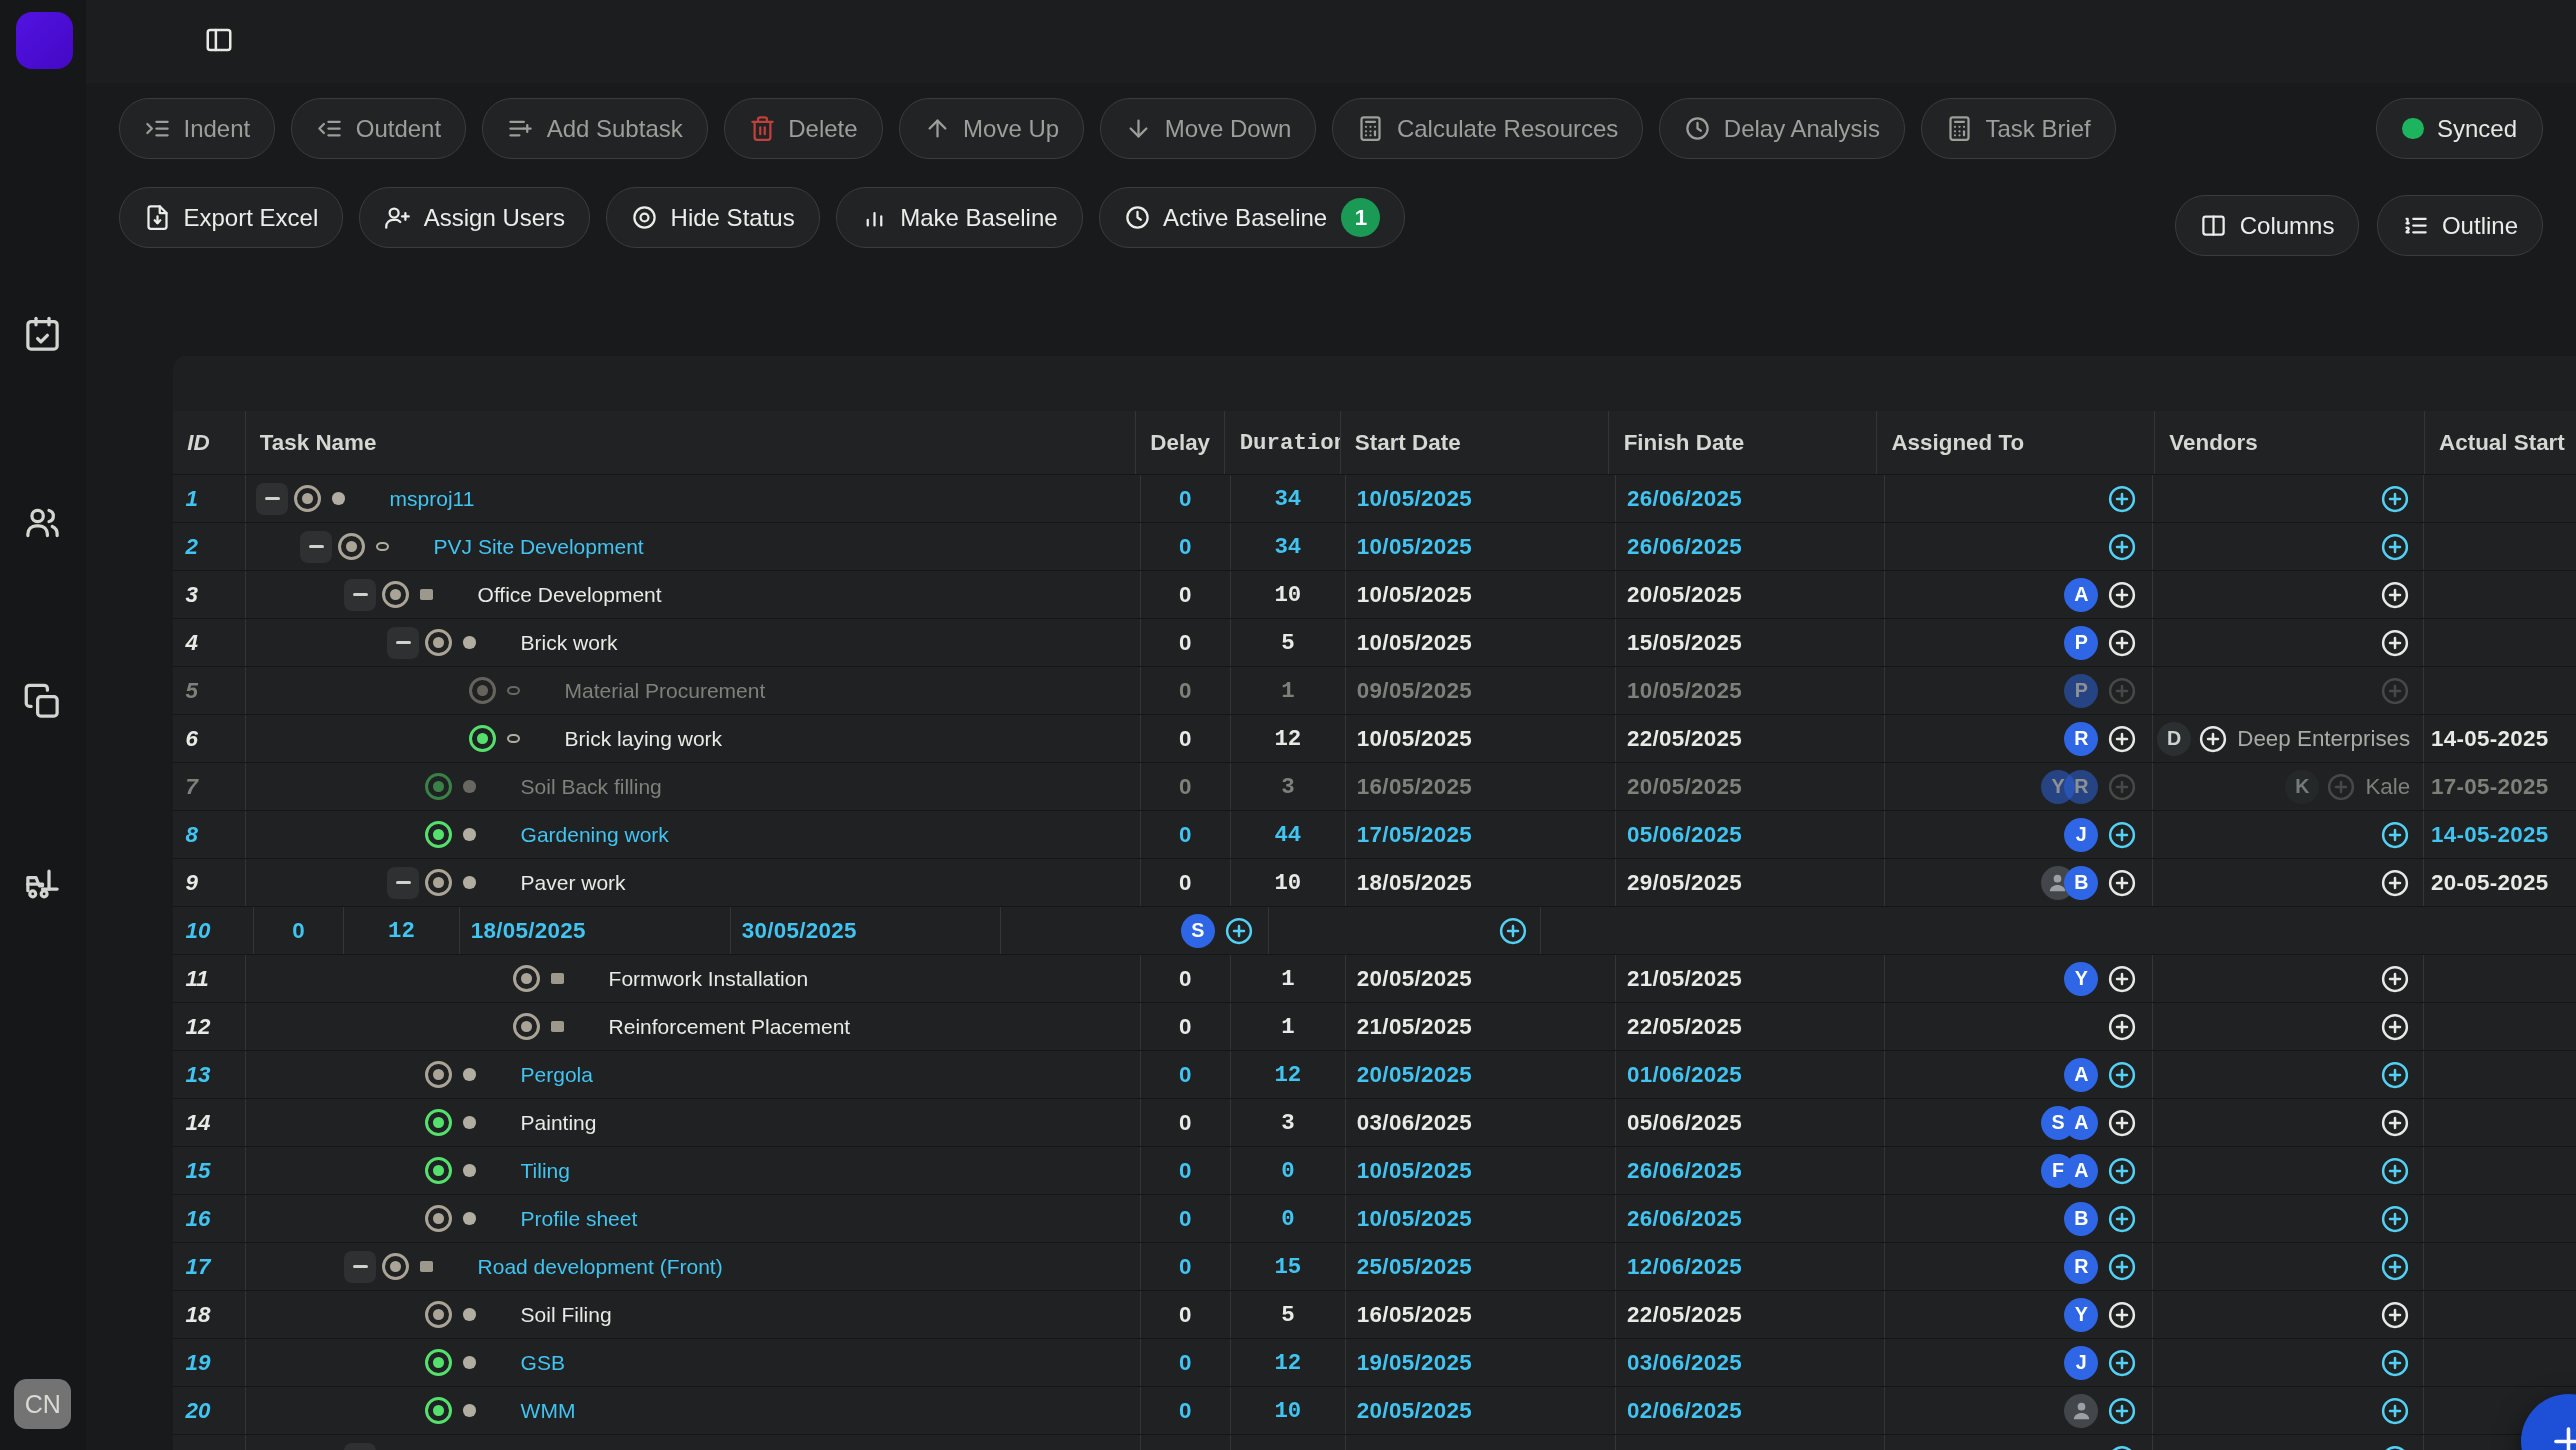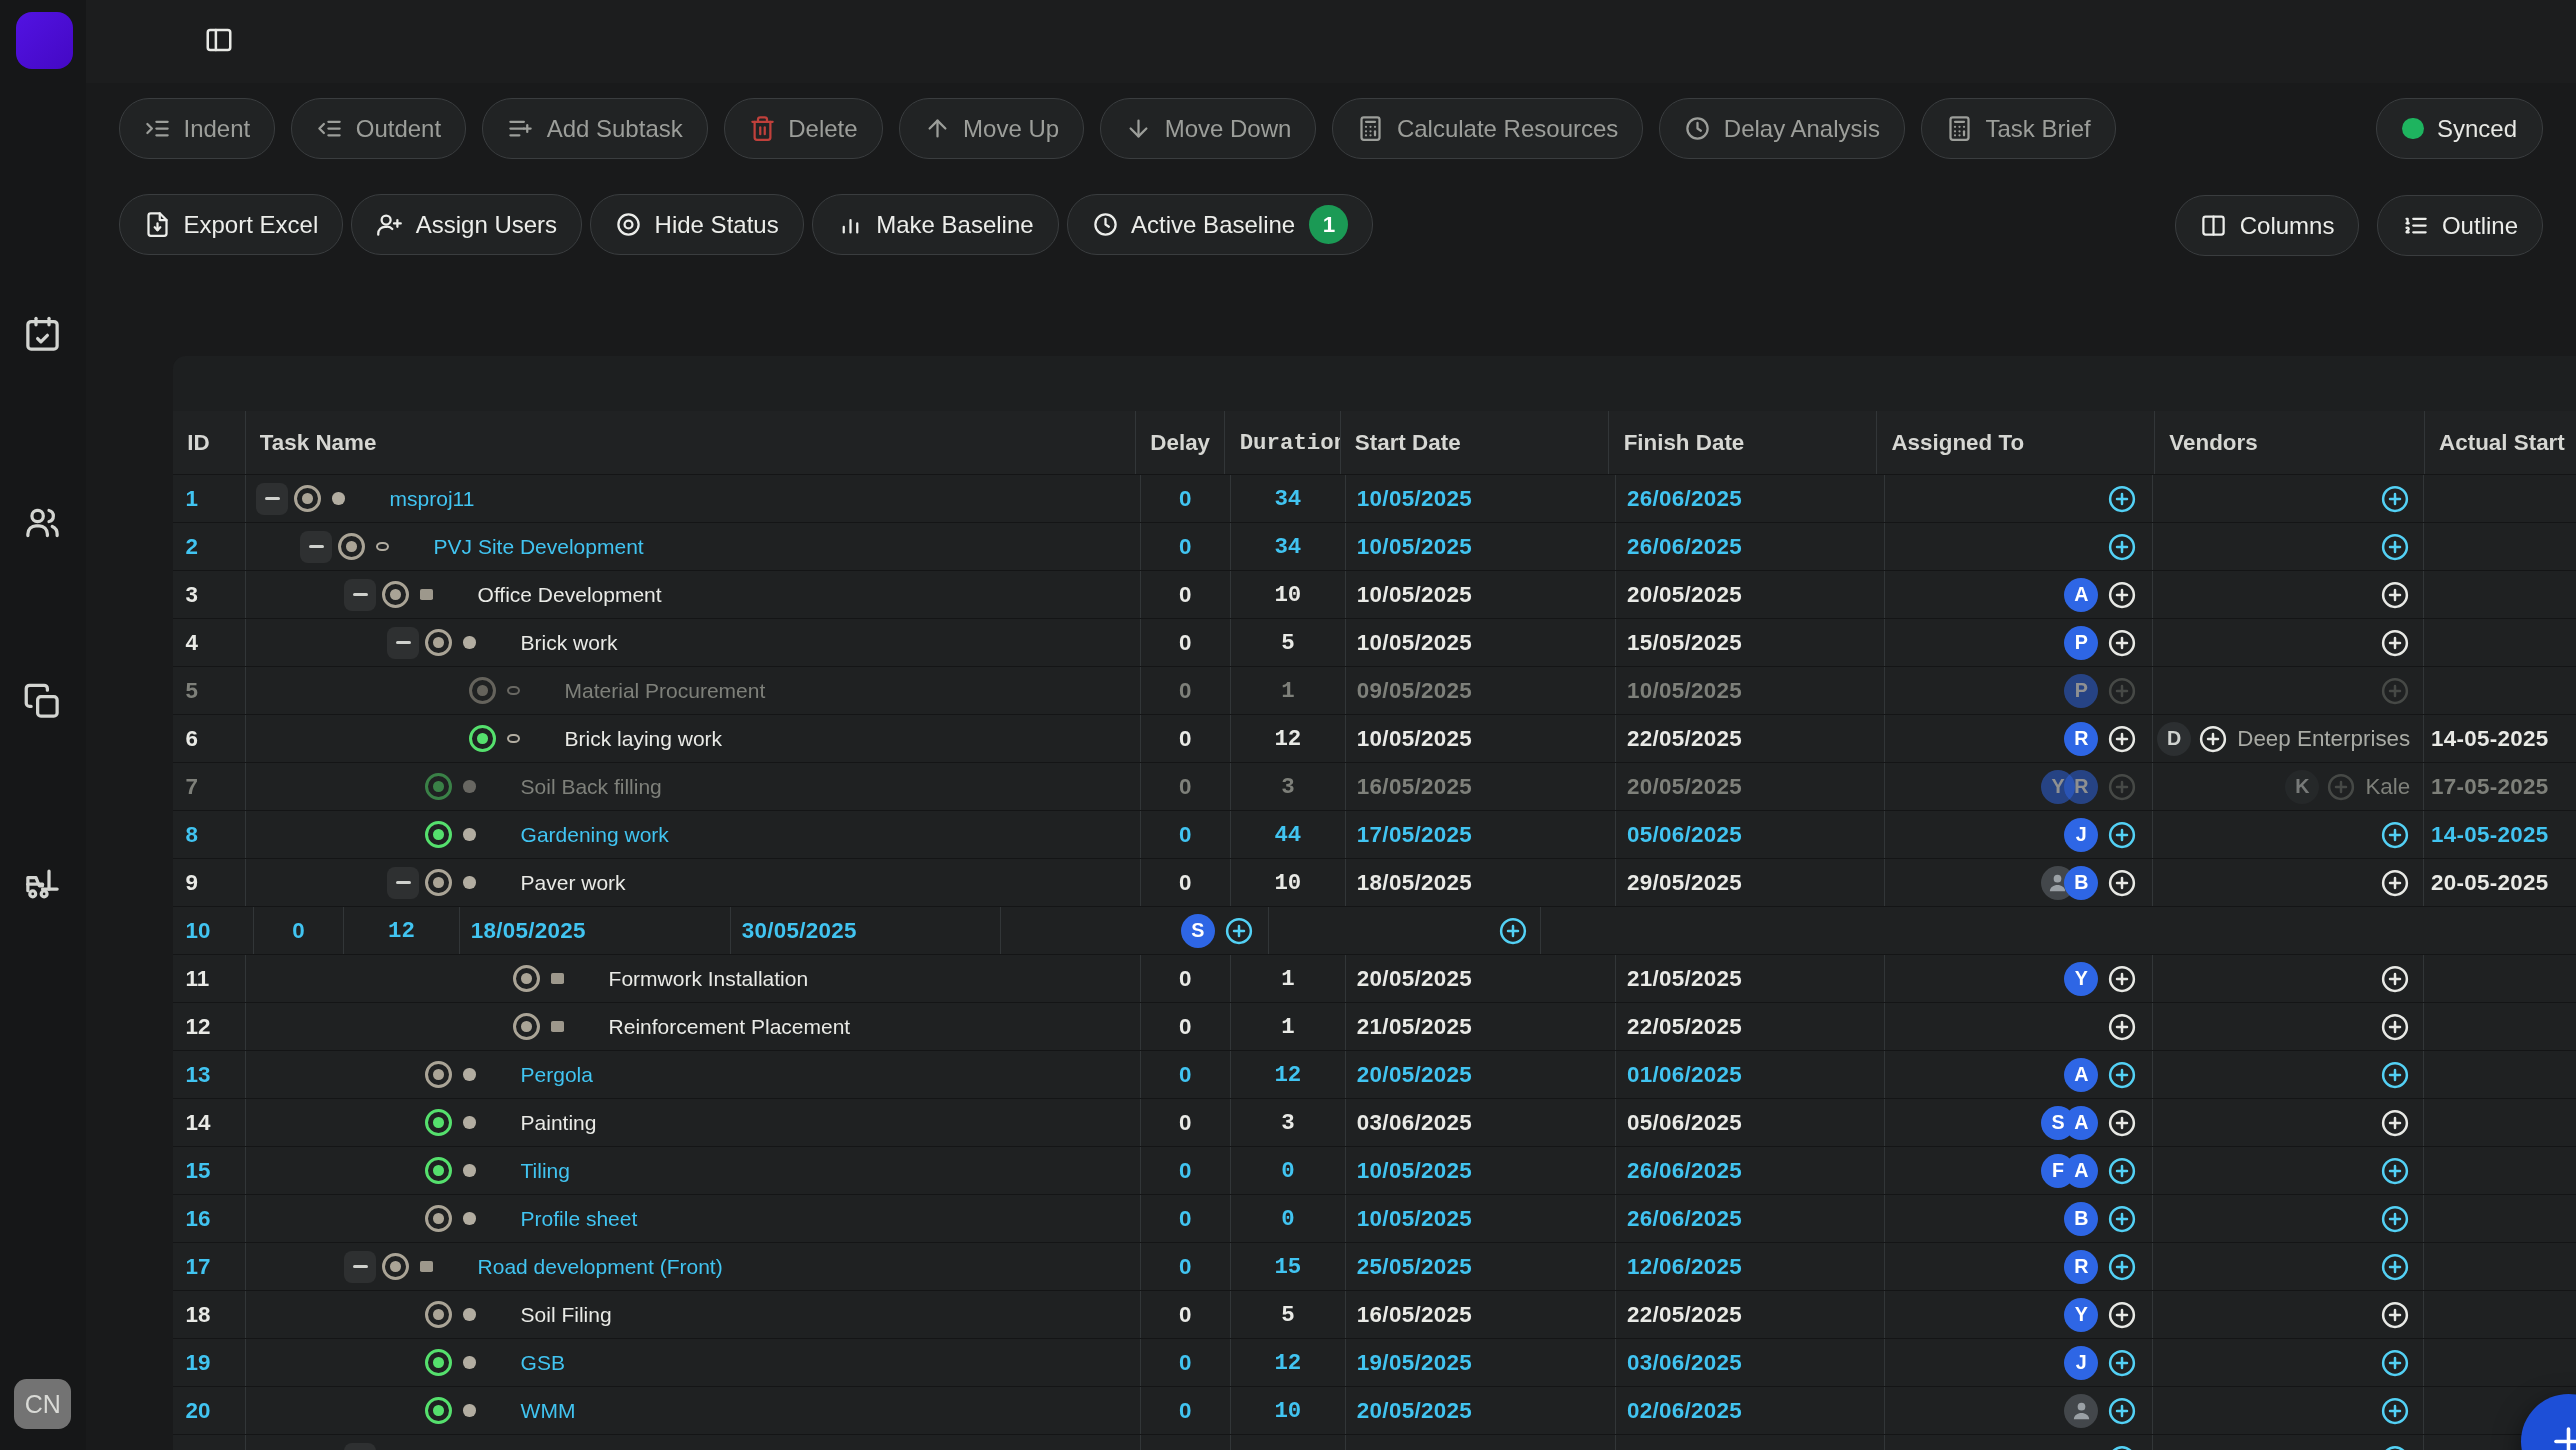--- a/index.html
+++ b/index.html
@@ -14,21 +14,21 @@
   .side-icon{position:absolute;left:23px;width:39px;height:39px;color:#d3d5d1;}
   .side-icon svg{width:39px;height:39px;}
   #cn-chip{position:absolute;left:14.3px;top:1379px;width:57px;height:50px;border-radius:12.5px;
            background:#737373;display:flex;align-items:center;justify-content:center;
            font-size:25px;color:#d9dad6;}
   #panel-toggle{position:absolute;left:118px;top:25px;width:30px;height:30px;color:#e8e9e5;}
   #panel-toggle svg{width:30px;height:30px;}
   
   .toolbar{position:absolute;left:33px;display:flex;gap:16px;align-items:center;}
   #toolbar1{top:15px;}
-  #toolbar2{top:111px;gap:8px;}
+  #toolbar2{top:104px;}
   .tb-right{position:absolute;display:flex;gap:18px;align-items:center;}
   #sync-wrap{right:33px;top:15px;}
   #toolbar2r{right:33px;top:112px;}
   .pill{height:59px;border:1.3px solid #3a3d3f;border-radius:30px;background:#212324;
         display:flex;align-items:center;gap:12.5px;padding:0 24px;cursor:pointer;white-space:nowrap;}
   .pill .ic{width:27px;height:27px;display:flex;}
   .pill .ic svg{width:27px;height:27px;}
   .muted .lbl{color:#9c9e9a;font-size:24px;}
   .muted .ic{color:#9c9e9a;}
   .bright .lbl{color:#ecedea;font-size:24px;font-weight:500;}
@@ -42,21 +42,21 @@
   #sync-label{font-size:24px;color:#e7e8e4;font-weight:500;}
   
   #panel{position:absolute;left:87px;top:273px;width:2479px;height:1154px;background:#1d1f20;
          border-radius:12.5px 12.5px 0 0;}
   #grid{position:absolute;left:0;top:55px;width:2474px;}
   .trow{display:flex;background:#1f2122;border-top:1.8px solid #141516;}
   .trow.head{height:63px;background:#202223;border-top:none;}
   .trow.body{height:47px;cursor:pointer;}
   .c{box-sizing:border-box;border-left:0.9px solid #323638;display:flex;align-items:center;
      font-size:22.4px;overflow:hidden;}
-  .c:first-child{border-left:none;}
+  .c:first-child{border-left:none;font-style:italic;}
   .head .c{font-weight:700;color:#d6d7d3;padding-left:14.3px;}
   .w-id{width:72px;padding-left:12.5px;}
   .w-task{width:890px;}
   .w-delay{width:90px;justify-content:center;margin-left:8px;}
   .head .w-delay{justify-content:flex-start;}
   .w-dur{width:116px;justify-content:center;font-family:Liberation Mono, monospace;}
   .head .w-dur{justify-content:flex-start;}
   .w-date{width:271px;padding-left:10.7px;}
   .w-date2{width:270px;padding-left:10.7px;}
   .w-assign{width:268px;justify-content:flex-end;padding-right:14.3px;gap:9px;}

